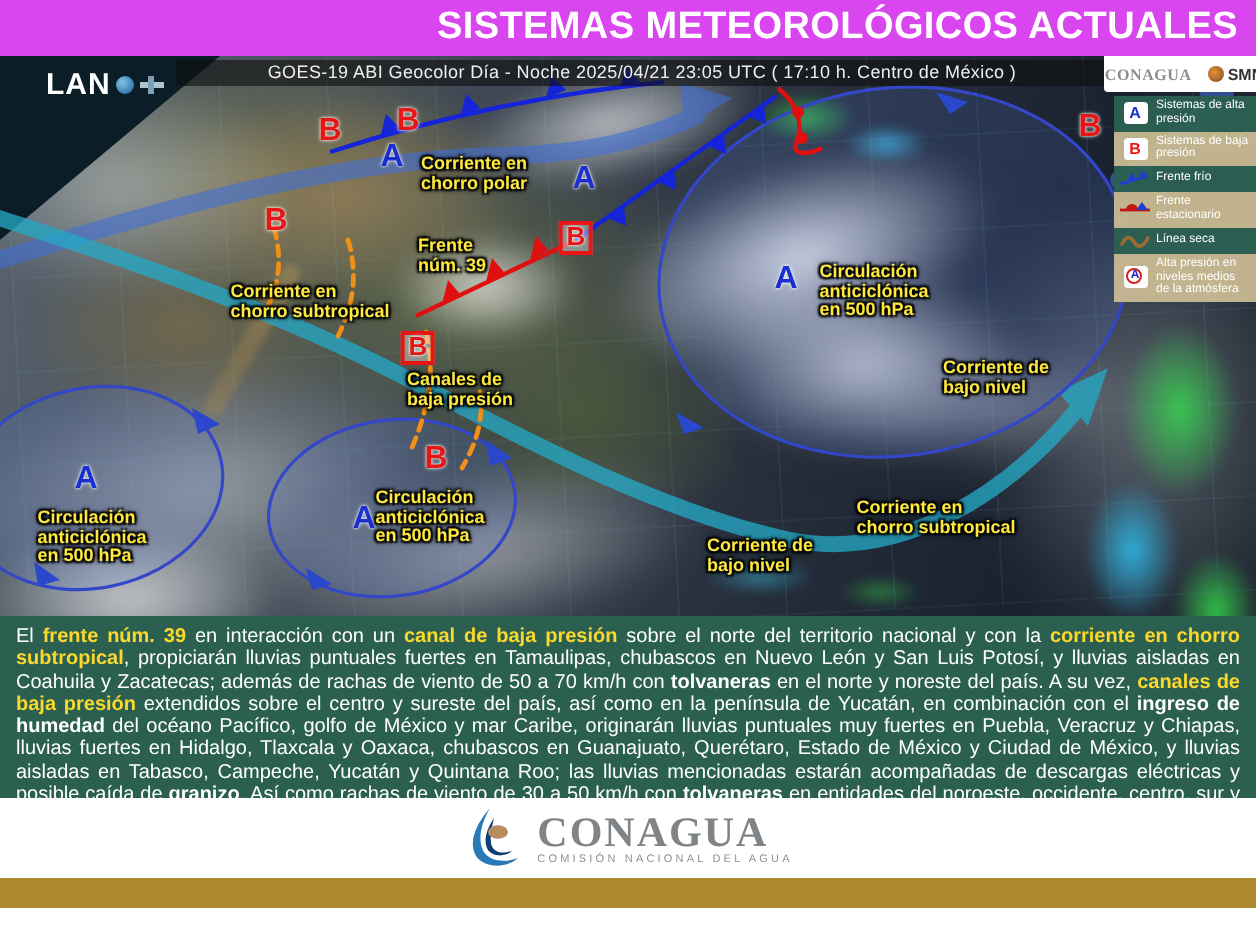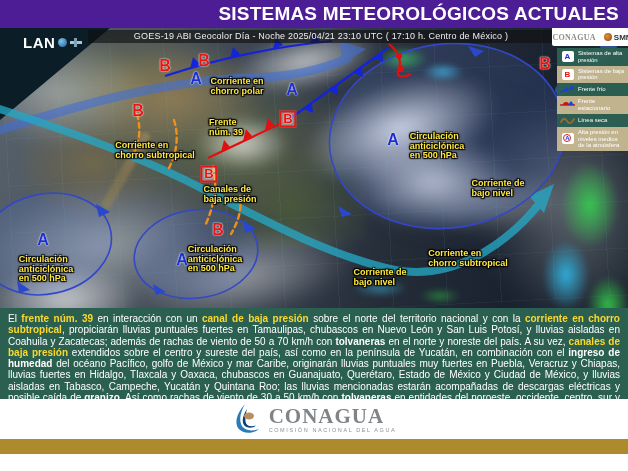--- a/index.html
+++ b/index.html
@@ -1,21 +1,21 @@
 <!DOCTYPE html>
 <html><head>
 <meta charset="utf-8">
 <style>
   html,body{margin:0;padding:0;background:#777;}
   *{box-sizing:border-box;}
   #page{position:relative;width:628px;height:471px;overflow:hidden;
         font-family:"Liberation Sans",sans-serif;background:#fff;}
 
   
-  .hbar1{height:28px;background:#4c1d95;display:flex;align-items:center;justify-content:flex-end;padding-right:9px;}
+  .hbar1{height:28px;background:#d946ef;display:flex;align-items:center;justify-content:flex-end;padding-right:9px;}
   .hbar1 .t{color:#fff;font-size:19px;font-weight:bold;letter-spacing:.2px;}
   .hbar2{height:17px;background:#194a40;display:flex;align-items:center;justify-content:flex-end;padding-right:9px;}
   .hbar2 .t{color:#fff;font-size:12.5px;}
 
   
   .map{position:relative;width:628px;height:280px;overflow:hidden;background:
        linear-gradient(103deg,#57626c 0%,#47505b 25%,#333c49 48%,#242c38 65%,#1a2230 82%,#222a34 100%);}
   .layer{position:absolute;}
 
   .wedge-tl{position:absolute;left:0;top:0;width:110px;height:92px;background:#0b1d26;
@@ -230,21 +230,21 @@
     <div class="map-label" style="left:380px;top:250px">Corriente de
 bajo nivel</div>
     <div class="map-label" style="left:468px;top:231px">Corriente en
 chorro subtropical</div>
 
     <div class="lanot">
       <span>LAN</span>
       <span class="globe"></span>
       <span class="sat-ic"></span>
     </div>
-    <div class="sat-caption">GOES-19 ABI Geocolor Día - Noche 2025/04/21 23:10 UTC ( 17:10 h. Centro de México )</div>
+    <div class="sat-caption">GOES-19 ABI Geocolor Día - Noche 2025/04/21 23:05 UTC ( 17:10 h. Centro de México )</div>
     <div class="agency-box">
       <svg class="drop-mini" viewBox="0 0 12 14">
         <path d="M6,0 C2,5 0,9 2,12 C4,14.5 9,14 11,11.5 C7.5,13 4,12 3.5,9 C3,6 4.5,3 6,0 Z" fill="#2a7ab8"></path>
       </svg>
       <span class="cw">CONAGUA</span>
       <span class="div"></span>
       <span class="smn">
         <span class="smn-ic"></span>
         <span>SMN</span>
       </span>

